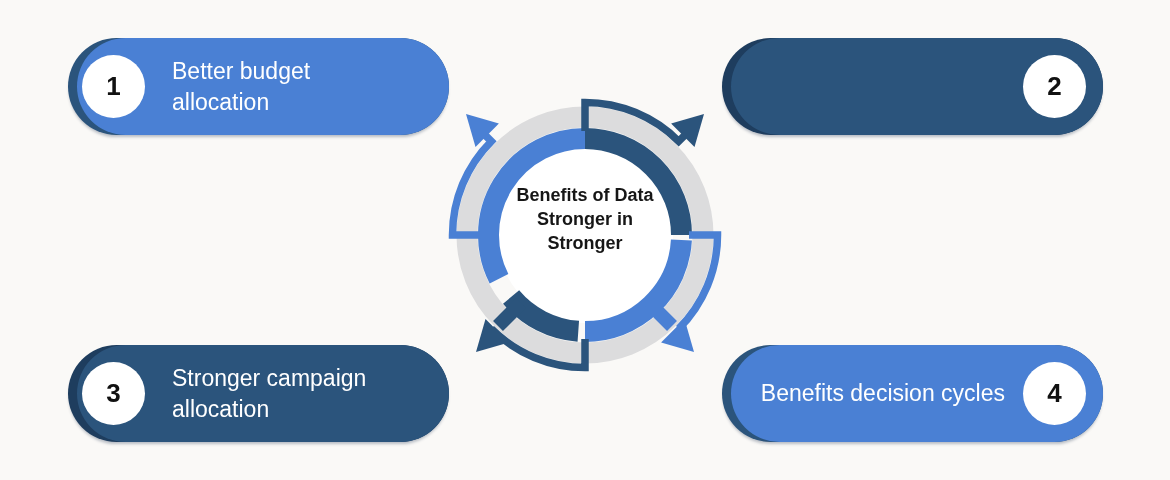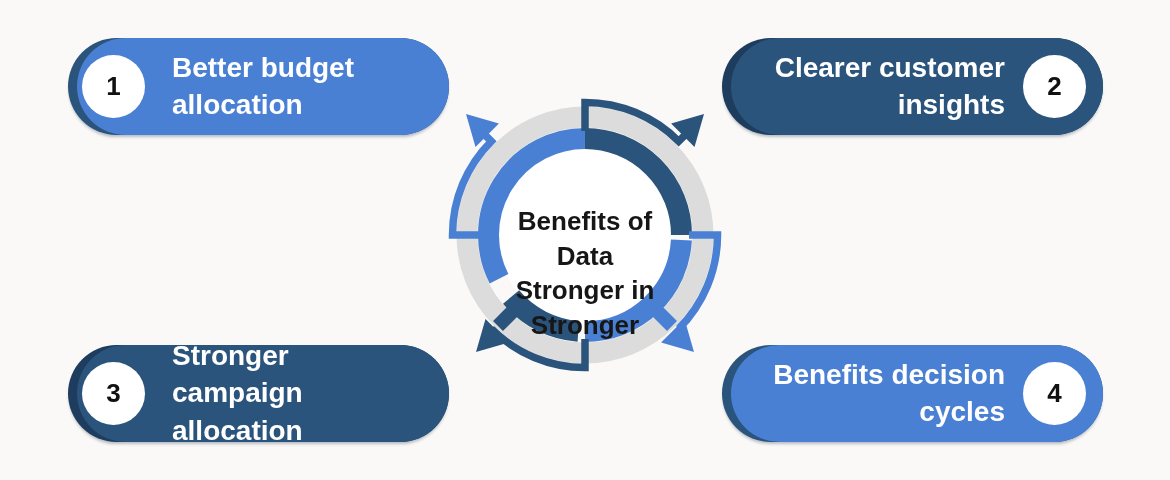--- a/index.html
+++ b/index.html
@@ -29,29 +29,29 @@
   .pill.dark .pill-inner{background:var(--accent-dark);}
   .num-circle{
     position:absolute;top:17px;width:63px;height:63px;border-radius:50%;
     background:var(--white);display:flex;align-items:center;justify-content:center;
     font-size:26px;font-weight:bold;color:var(--number-text);
   }
   .num-left  .num-circle{left:14px;}
   .num-right .num-circle{right:17px;}
   .pill-label{
     position:absolute;top:50%;transform:translateY(-50%);
-    color:var(--text-on-pill);font-size:28px;font-weight:bold;line-height:1.35;
+    color:var(--text-on-pill);font-size:23px;font-weight:normal;line-height:1.35;
   }
   .num-left  .pill-label{left:104px;width:235px;text-align:left;}
   .num-right .pill-label{right:98px;width:245px;text-align:right;}
   
   .center-svg{position:absolute;left:445px;top:96px;}
   .center-title{
-    position:absolute;left:495px;top:204px;width:180px;
-    text-align:center;font-size:26px;font-weight:bold;line-height:1.33;
+    position:absolute;left:495px;top:184px;width:180px;
+    text-align:center;font-size:18px;font-weight:bold;line-height:1.33;
     color:var(--center-text);
   }
   .stroke-gray {stroke:var(--ring-gray); fill:none;}
   .stroke-light{stroke:var(--accent-light);fill:none;}
   .stroke-dark {stroke:var(--accent-dark); fill:none;}
   .fill-light{fill:var(--accent-light);stroke:none;}
   .fill-dark {fill:var(--accent-dark); stroke:none;}
   .band{stroke-width:21;stroke-linecap:butt;}
   .hook{stroke-width:7.5;stroke-linecap:butt;stroke-linejoin:miter;}
   .shaft{stroke-width:14;stroke-linecap:butt;}
@@ -67,21 +67,20 @@
       <span>1</span>
     </div>
     <div class="pill-label">Better budget allocation</div>
   </div>
 
   <div class="pill dark num-right" style="left:722px;top:38px;">
     <div class="pill-inner"></div>
     <div class="num-circle">
       <span>2</span>
     </div>
-    <div class="pill-label">Clearer customer insights</div>
   </div>
 
   <div class="pill dark num-left" style="left:68px;top:345px;">
     <div class="pill-inner"></div>
     <div class="num-circle">
       <span>3</span>
     </div>
     <div class="pill-label">Stronger campaign allocation</div>
   </div>
 

